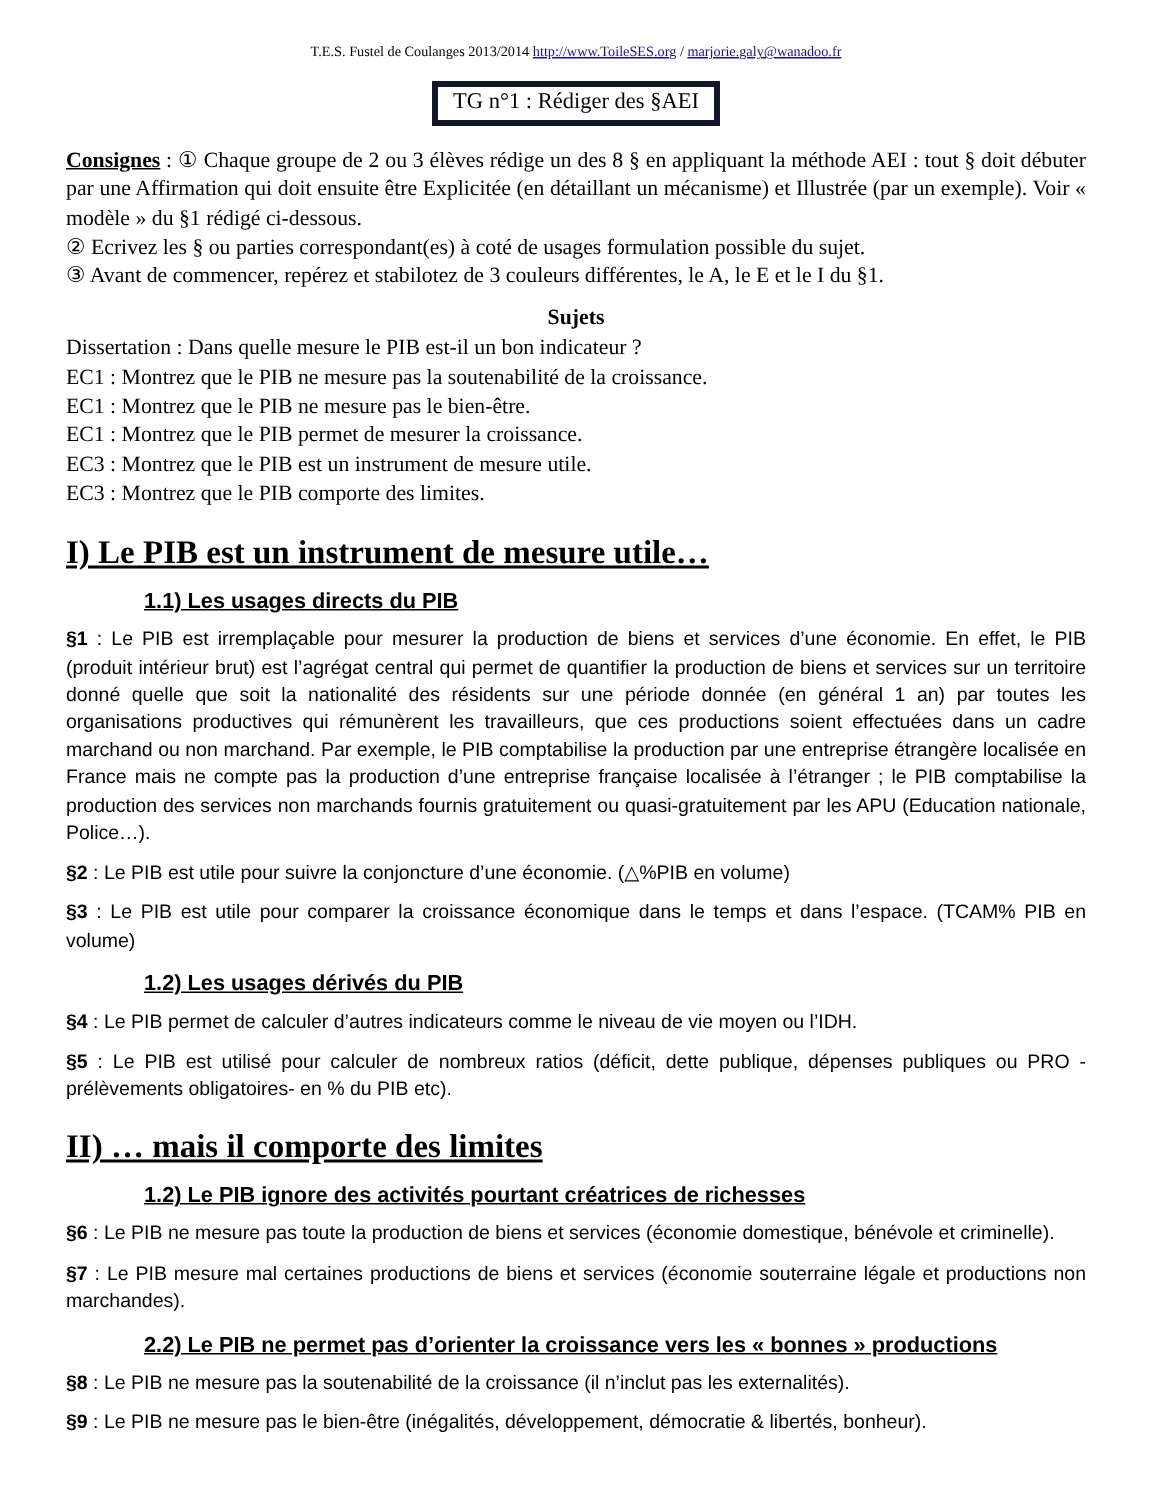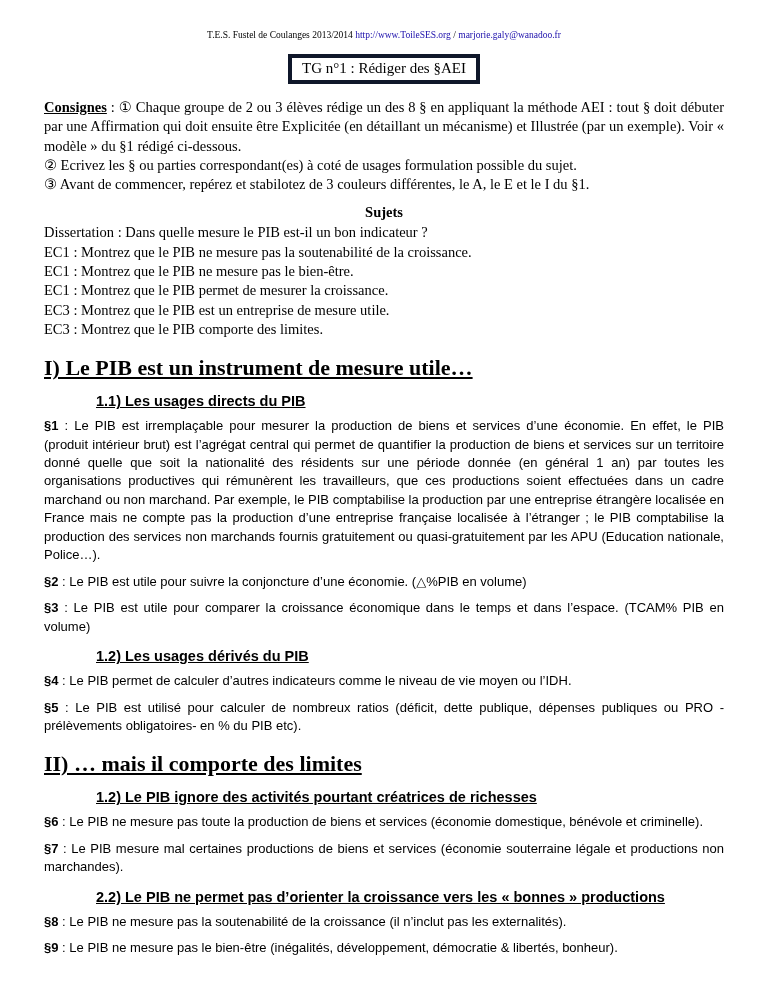--- a/index.html
+++ b/index.html
@@ -23,20 +23,21 @@
   }
   .header-line {
     text-align: center;
     font-size: 9.5px;
     font-family: "Liberation Serif", serif;
     color: #000;
     margin-bottom: 14px;
   }
   .header-line a, .header-line .link {
     color: #1a0dab;
+    text-decoration: underline;
     margin-top: 36px;
   }
   .title-box-wrap {
     text-align: center;
     margin-bottom: 14px;
   }
   .title-box {
     display: inline-block;
     border: 4px solid #0f172a;
     padding: 2px 10px 3px 10px;
@@ -107,21 +108,21 @@
     <span>② Ecrivez les § ou parties correspondant(es) à coté de usages formulation possible du sujet.</span><br>
     <span>③ Avant de commencer, repérez et stabilotez de 3 couleurs différentes, le A, le E et le I du §1.</span>
   </div>
 
   <div class="sujets-title">Sujets</div>
   <div class="sujets">
     <div>Dissertation : Dans quelle mesure le PIB est-il un bon indicateur ?</div>
     <div>EC1 : Montrez que le PIB ne mesure pas la soutenabilité de la croissance.</div>
     <div>EC1 : Montrez que le PIB ne mesure pas le bien-être.</div>
     <div>EC1 : Montrez que le PIB permet de mesurer la croissance.</div>
-    <div>EC3 : Montrez que le PIB est un entreprise de mesure utile.</div>
+    <div>EC3 : Montrez que le PIB est un instrument de mesure utile.</div>
     <div>EC3 : Montrez que le PIB comporte des limites.</div>
   </div>
 
   <h1 class="part">I) Le PIB est un instrument de mesure utile…</h1>
 
   <h2 class="sub">1.1) Les usages directs du PIB</h2>
 
   <p class="para"><span class="lbl">§1</span><span> : Le PIB est irremplaçable pour mesurer la production de biens et services d’une économie. En effet, le PIB (produit intérieur brut) est l’agrégat central qui permet de quantifier la production de biens et services sur un territoire donné quelle que soit la nationalité des résidents sur une période donnée (en général 1 an) par toutes les organisations productives qui rémunèrent les travailleurs, que ces productions soient effectuées dans un cadre marchand ou non marchand. Par exemple, le PIB comptabilise la production par une entreprise étrangère localisée en France mais ne compte pas la production d’une entreprise française localisée à l’étranger ; le PIB comptabilise la production des services non marchands fournis gratuitement ou quasi-gratuitement par les APU (Education nationale, Police…).</span></p>
 
   <p class="para"><span class="lbl">§2</span><span> : Le PIB est utile pour suivre la conjoncture d’une économie. (△%PIB en volume)</span></p>

